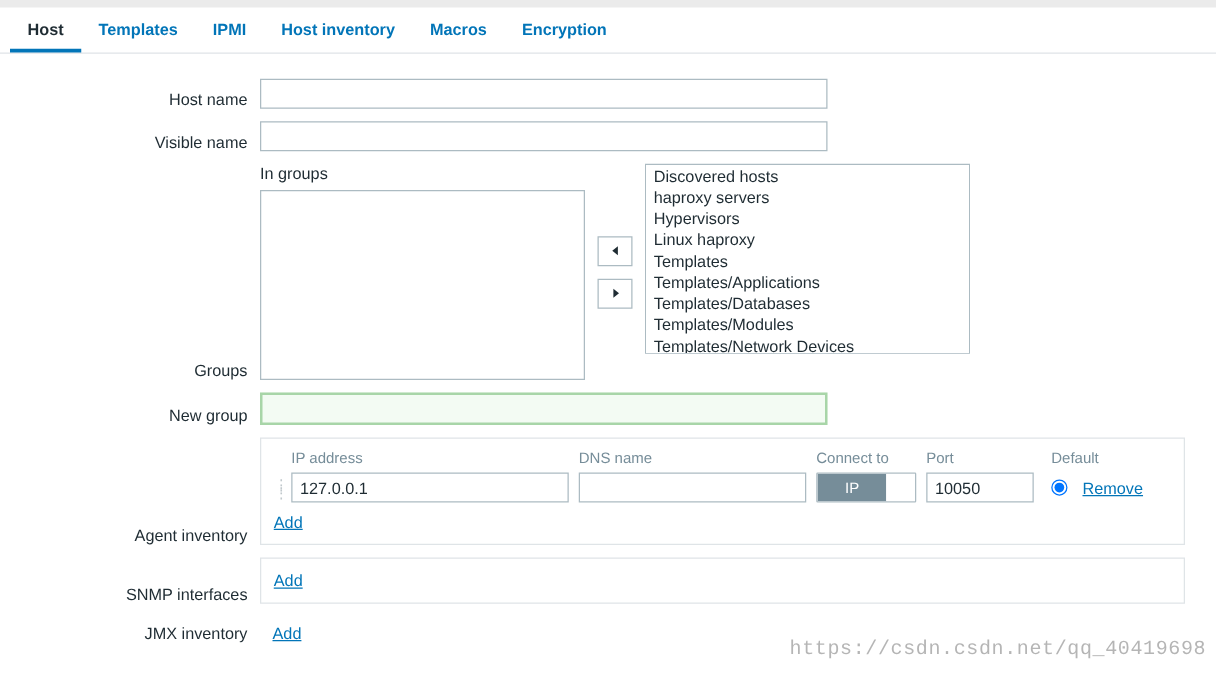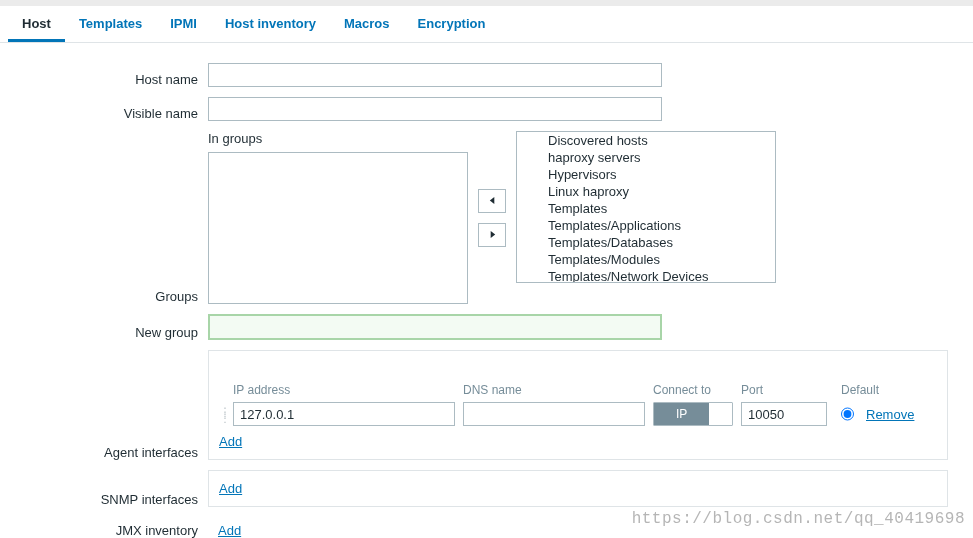--- a/index.html
+++ b/index.html
@@ -59,21 +59,20 @@
   }
   .groups-wrap { display: flex; }
   .group-col { display: flex; flex-direction: column; }
   .group-col-label { margin-bottom: 6px; }
   .listbox {
     border: 1px solid #acbbc2;
     width: 260px;
     height: 152px;
     overflow-y: scroll;
     background: #fff;
-    padding-left: 25px;
   }
   .listbox .opt {
     padding: 1px 6px;
     white-space: nowrap;
     cursor: default;
   }
   .xfer-buttons {
     display: flex;
     flex-direction: column;
     justify-content: center;
@@ -100,21 +99,20 @@
     border: 1px solid #dfe4e7;
     padding: 8px 10px 10px 10px;
     max-width: 740px;
   }
   .iface-headers {
     display: flex;
     align-items: center;
     color: #768d99;
     font-size: 12px;
     margin-bottom: 5px;
-    margin-top: 24px;
   }
   .iface-row {
     display: flex;
     align-items: center;
   }
   .drag-handle {
     width: 14px;
     color: #c0c8cc;
     font-size: 12px;
     line-height: 6px;
@@ -256,21 +254,21 @@
   </div>
 
   <div class="row newgroup">
     <div class="row-label">New group</div>
     <div class="row-content">
       <input class="text" type="text" value="" style="">
     </div>
   </div>
 
   <div class="row">
-    <div class="row-label">Agent interfaces</div>
+    <div class="row-label">Agent inventory</div>
     <div class="row-content">
       <div class="iface-box">
         <div class="iface-headers">
           <div style="width:14px;"></div>
           <div class="col-ip">IP address</div>
           <div class="col-dns">DNS name</div>
           <div class="col-connect">Connect to</div>
           <div class="col-port">Port</div>
           <div class="col-default">Default</div>
         </div>
@@ -308,13 +306,13 @@
     <div class="row-label">JMX inventory</div>
     <div class="row-content">
       <div style="padding:6px 10px 0 10px;">
         <span class="link" style="text-decoration:underline;">Add</span>
       </div>
     </div>
   </div>
 
 </div>
 
-<div class="watermark">https://blog.csdn.net/qq_40419698</div>
+<div class="watermark">https://csdn.csdn.net/qq_40419698</div>
 
 </body></html>

